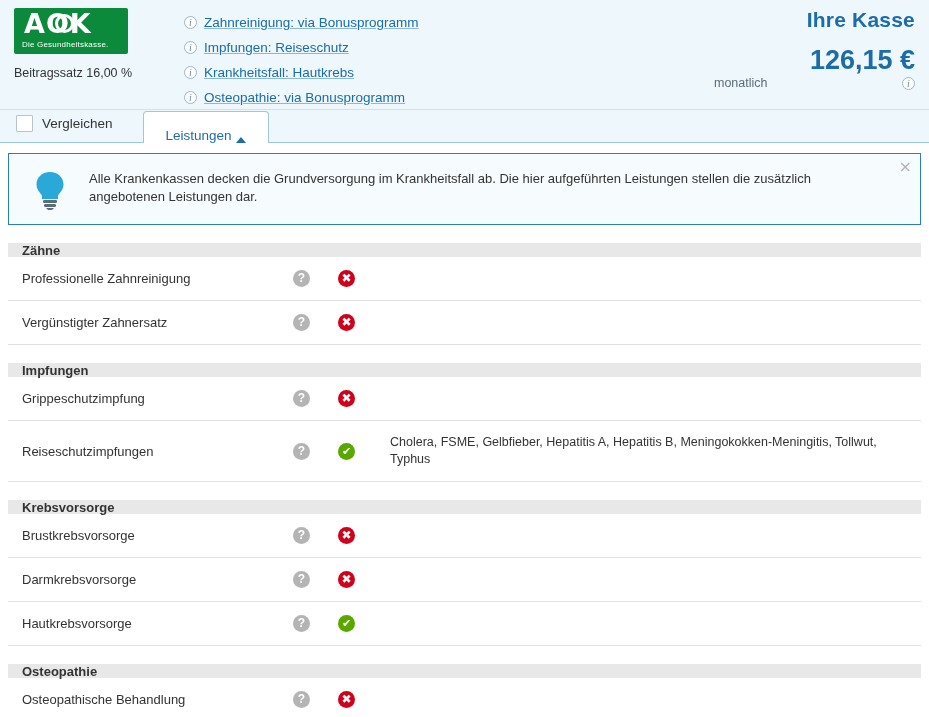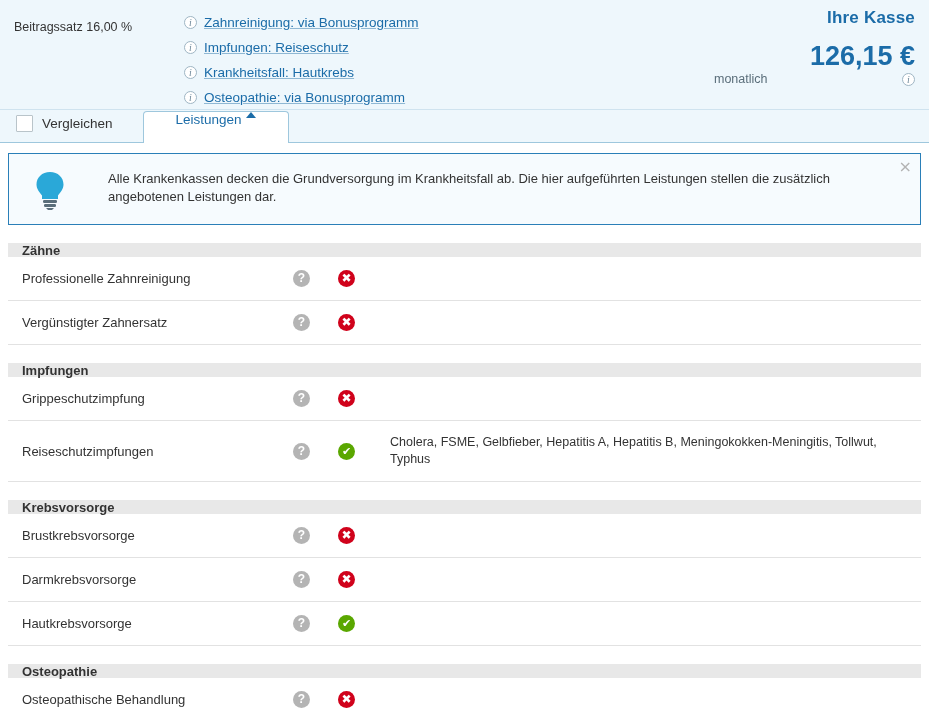--- a/index.html
+++ b/index.html
@@ -105,21 +105,21 @@
     text-decoration-color: #8fb8d4;
     cursor: pointer;
   }
 
   .kasse {
     width: 215px;
     text-align: right;
     padding: 8px 14px 0 0;
   }
   .kasse-title {
-    font-size: 17px;
+    font-size: 21px;
     font-weight: bold;
     color: #1b6ca8;
     letter-spacing: .2px;
   }
   .kasse-price {
     font-size: 27px;
     font-weight: bold;
     color: #1b6ca8;
     line-height: 32px;
     margin-top: 12px;
@@ -161,23 +161,23 @@
   .compare-label {
     font-size: 13.5px;
     color: #333;
   }
   .tab {
     height: 32px;
     border: 1px solid #9ec7dd;
     border-bottom: none;
     background: #ffffff;
     border-radius: 4px 4px 0 0;
-    padding: 0 32px;
-    display: flex;
-    align-items: flex-start;
+    padding: 0 22px;
+    display: flex;
+    align-items: flex-end;
     gap: 4px;
     color: #1b6ca8;
     font-size: 13.5px;
     position: relative;
     top: 1px;
   }
   .caret-up {
     width: 0; height: 0;
     border-left: 5px solid transparent;
     border-right: 5px solid transparent;
@@ -189,21 +189,20 @@
     padding: 10px 8px 0 8px;
   }
   .notice {
     position: relative;
     border: 1px solid #2a7fb8;
     background: #f6fbfe;
     display: flex;
     align-items: flex-start;
     padding: 14px 30px 14px 16px;
     min-height: 66px;
-    gap: 19px;
   }
   .bulb {
     width: 50px;
     flex: none;
     display: flex;
     justify-content: center;
     padding-top: 2px;
   }
   .notice-text {
     font-size: 13px;
@@ -294,20 +293,25 @@
     line-height: 17px;
     padding-right: 14px;
   }
 </style>
 </head>
 <body>
 
 <div class="header">
 
   <div class="logo-block">
+    <div class="logo">
+      <span class="logo-text">AOK</span>
+      <span class="logo-ring"></span>
+      <span class="logo-sub">Die Gesundheitskasse.</span>
+    </div>
     <div class="beitragssatz">Beitragssatz 16,00 %</div>
   </div>
 
   <div class="benefits">
     <div class="benefit-row">
       <span class="info-icon">i</span>
       <span class="benefit-label">Zahnreinigung: via Bonusprogramm</span>
     </div>
     <div class="benefit-row">
       <span class="info-icon">i</span>

